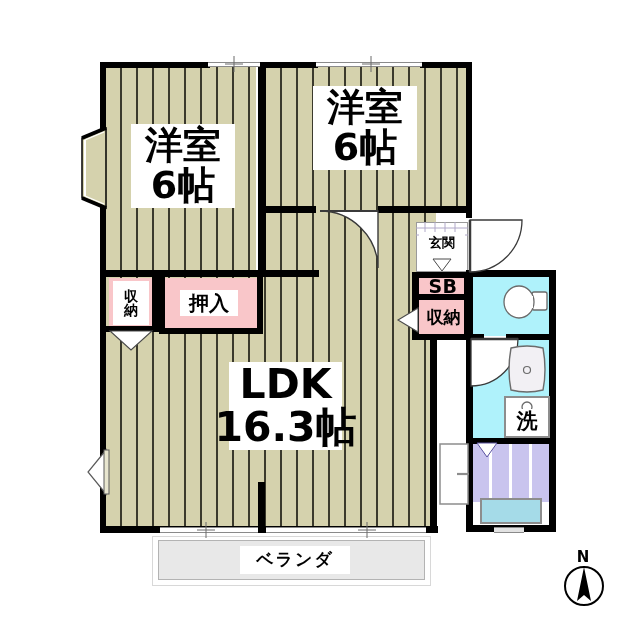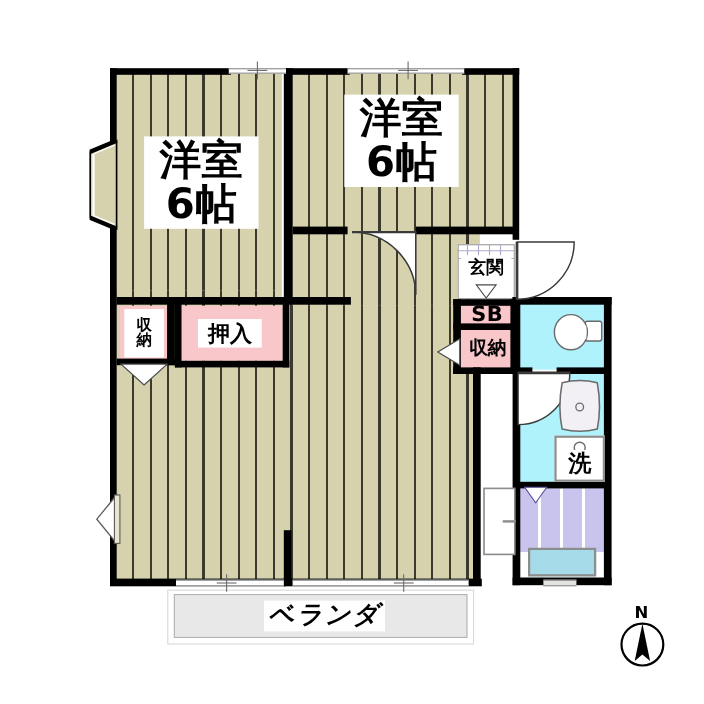--- a/index.html
+++ b/index.html
@@ -54,21 +54,21 @@
     background: #ffffff;
     line-height: 1.04;
     font-weight: 700;
     white-space: nowrap;
   }
   .label.plain { background: transparent; }
   .room-name { font-size: 38px; letter-spacing: 0px; }
   .ldk-label { font-size: 41px; font-weight: 700; }
   .tiny-jp  { font-size: 14px; font-weight: 700; line-height: 1.0; }
   .sb-label { font-size: 19px; font-weight: 700; letter-spacing: .5px; }
-  .veranda-label { font-size: 23px; font-weight: 700; letter-spacing: 2px; font-style: italic; }
+  .veranda-label { font-size: 17px; font-weight: 700; letter-spacing: 2px; }
   .wash-label { font-size: 21px; font-weight: 700; }
 
   .stack { display: flex; flex-direction: column; align-items:center; justify-content:center; }
 
   
   .box-outline { border: 2px solid #8d8d8d; background: #ffffff; box-sizing: border-box; }
   .tub {
     background: #a5dbe8;
     border: 2px solid #8d8d8d;
     box-sizing: border-box;
@@ -271,33 +271,37 @@
   <div class="abs label stack" style="left:131px; top:124px; width:104px; height:84px;">
     <span class="room-name">洋室</span>
     <span class="room-name sub">6帖</span>
   </div>
 
   <div class="abs label stack" style="left:313px; top:86px; width:104px; height:84px;">
     <span class="room-name">洋室</span>
     <span class="room-name sub">6帖</span>
   </div>
 
+  <div class="abs label stack" style="left:229px; top:362px; width:113px; height:88px;">
+    <span class="ldk-label">LDK</span>
+    <span class="ldk-label">16.3帖</span>
+  </div>
 
   <div class="abs label stack plain" style="left:113px; top:281px; width:36px; height:44px; background:#ffffff;">
     <span class="tiny-jp">収</span>
     <span class="tiny-jp">納</span>
   </div>
 
   <div class="abs label" style="left:180px; top:290px; width:58px; height:26px; font-size:20px; font-weight:700;">押入</div>
 
   <div class="abs label sb-label" style="left:428px; top:279px; width:30px; height:15px; background:transparent;">SB</div>
 
   <div class="abs label" style="left:421px; top:305px; width:45px; height:25px; font-size:17px; font-weight:700; background:transparent;">収納</div>
 
-  <div class="abs label" style="left:419px; top:232px; width:46px; height:22px; font-size:16px; font-weight:700;">玄関</div>
+  <div class="abs label" style="left:419px; top:232px; width:46px; height:22px; font-size:13px; font-weight:700;">玄関</div>
 
   <div class="abs label veranda-label" style="left:240px; top:546px; width:110px; height:28px;">ベランダ</div>
 
   <div class="abs" style="left:558px; top:548px; width:52px; height:62px;">
     <div class="compass-n" style="position:absolute; left:17px; top:0px; width:16px; text-align:center;">N</div>
     <svg style="position:absolute; left:4px; top:16px;" width="44" height="44">
       <circle cx="22" cy="22" r="19" fill="#ffffff" stroke="#000000" stroke-width="2"></circle>
       <polygon points="22,3 29,37 22,31 15,37" fill="#000000"></polygon>
     </svg>
   </div>

